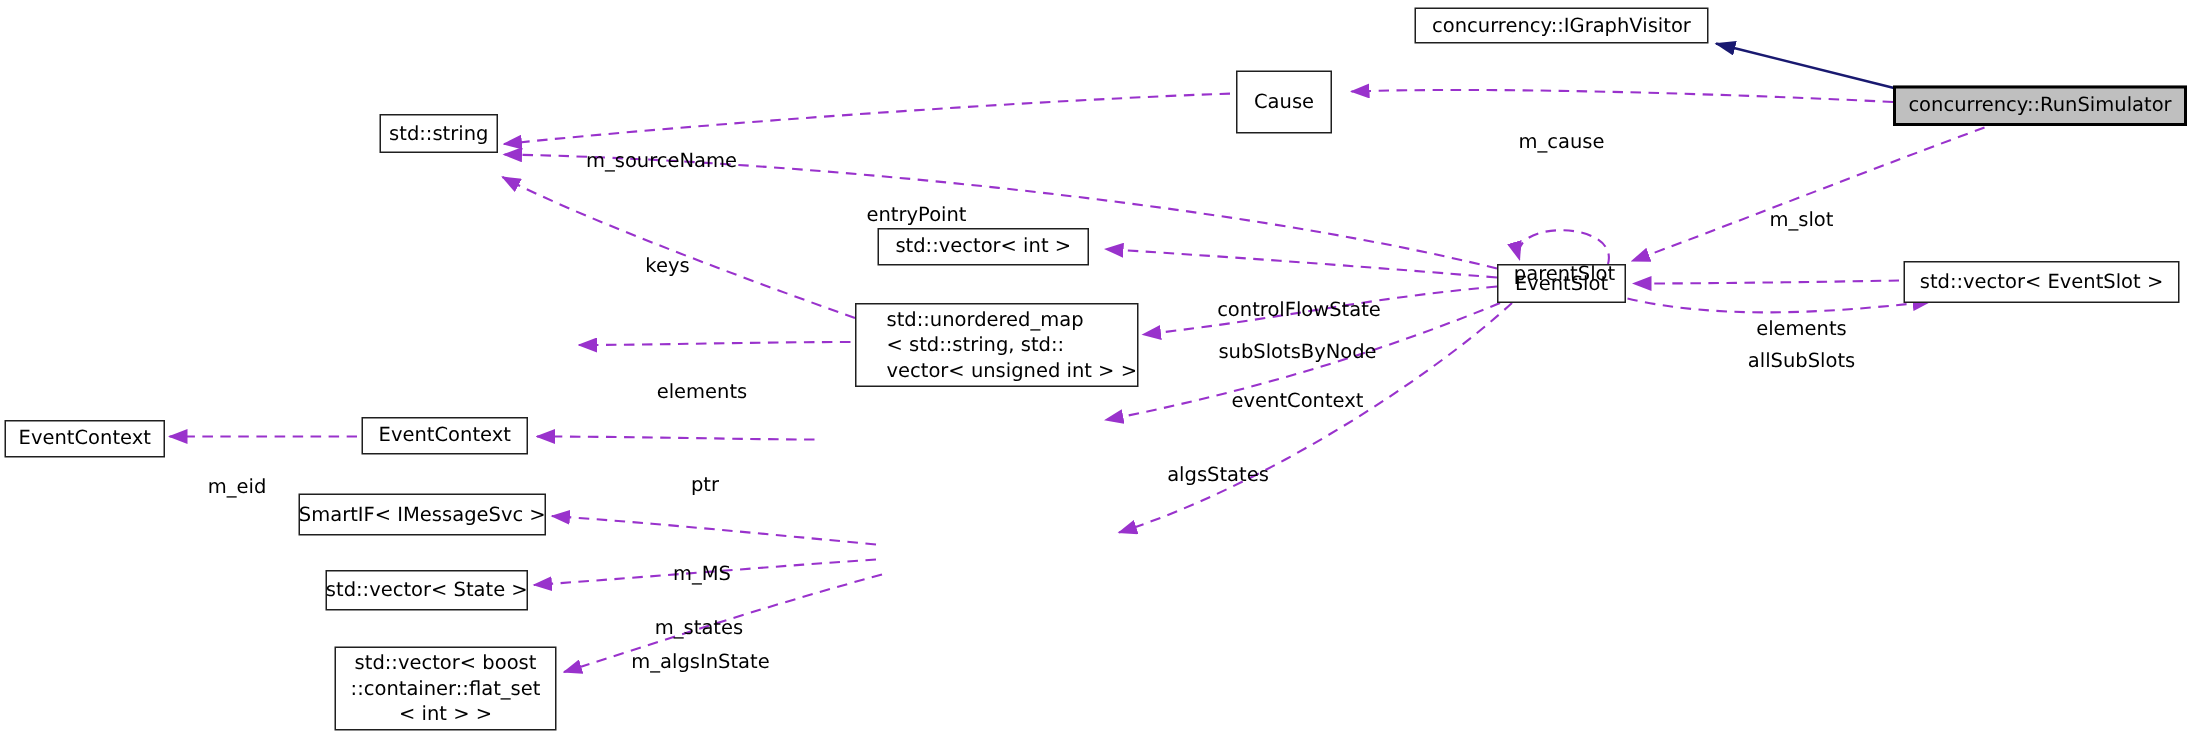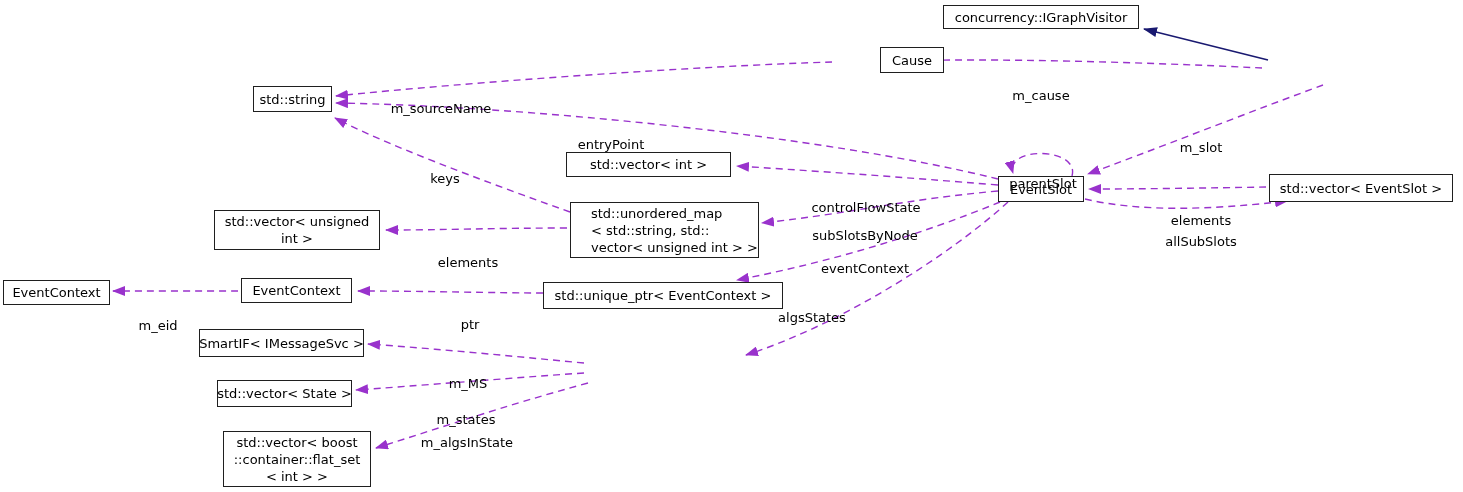--- a/index.html
+++ b/index.html
@@ -86,47 +86,43 @@
     <path class="usage" d="M 567,228 C 500,228 440,230 386,230" marker-end="url(#arrowP)"></path>
     <path class="usage" d="M 238,291 C 200,291 150,291 113,291" marker-end="url(#arrowP)"></path>
     <path class="usage" d="M 543,293 C 500,293 420,291 358,291" marker-end="url(#arrowP)"></path>
     <path class="usage" d="M 584,363 C 510,356 440,349 368,344" marker-end="url(#arrowP)"></path>
     <path class="usage" d="M 584,373 C 510,378 440,384 356,390" marker-end="url(#arrowP)"></path>
     <path class="usage" d="M 588,383 C 500,407 440,428 376,448" marker-end="url(#arrowP)"></path>
   </svg>
 
   <div class="node" style="left:943px;top:5px;width:196px;height:24px">concurrency::IGraphVisitor</div>
 
+  <div class="node highlight" style="left:1262px;top:57px;width:196px;height:27px">concurrency::RunSimulator</div>
 
-  <div class="node" style="left:880px;top:47px;width:64px;height:26px">Cause</div>
+  <div class="node" style="left:824px;top:47px;width:64px;height:42px">Cause</div>
 
-  <div class="node" style="left:253px;top:86px;width:79px;height:26px">std::string</div>
+  <div class="node" style="left:253px;top:76px;width:79px;height:26px">std::string</div>
 
-  <div class="node" style="left:566px;top:152px;width:165px;height:25px">std::vector&lt; int &gt;</div>
+  <div class="node" style="left:585px;top:152px;width:141px;height:25px">std::vector&lt; int &gt;</div>
 
   <div class="node" style="left:998px;top:176px;width:86px;height:26px">EventSlot</div>
 
   <div class="node" style="left:1269px;top:174px;width:184px;height:28px">std::vector&lt; EventSlot &gt;</div>
 
   <div class="node multi leftalign" style="left:570px;top:202px;width:189px;height:56px">
     <span>std::unordered_map</span>
     <span>&lt; std::string, std::</span>
     <span>vector&lt; unsigned int &gt; &gt;</span>
   </div>
 
-  <div class="node multi" style="left:214px;top:210px;width:166px;height:40px">
-    <span>std::vector&lt; unsigned</span>
-    <span>int &gt;</span>
-  </div>
 
   <div class="node" style="left:3px;top:280px;width:107px;height:25px">EventContext</div>
 
   <div class="node" style="left:241px;top:278px;width:111px;height:25px">EventContext</div>
 
-  <div class="node" style="left:543px;top:282px;width:240px;height:27px">std::unique_ptr&lt; EventContext &gt;</div>
 
   <div class="node" style="left:199px;top:329px;width:165px;height:28px">SmartIF&lt; IMessageSvc &gt;</div>
 
 
   <div class="node" style="left:217px;top:380px;width:135px;height:27px">std::vector&lt; State &gt;</div>
 
   <div class="node multi" style="left:223px;top:431px;width:148px;height:56px">
     <span>std::vector&lt; boost</span>
     <span>::container::flat_set</span>
     <span>&lt; int &gt; &gt;</span>

